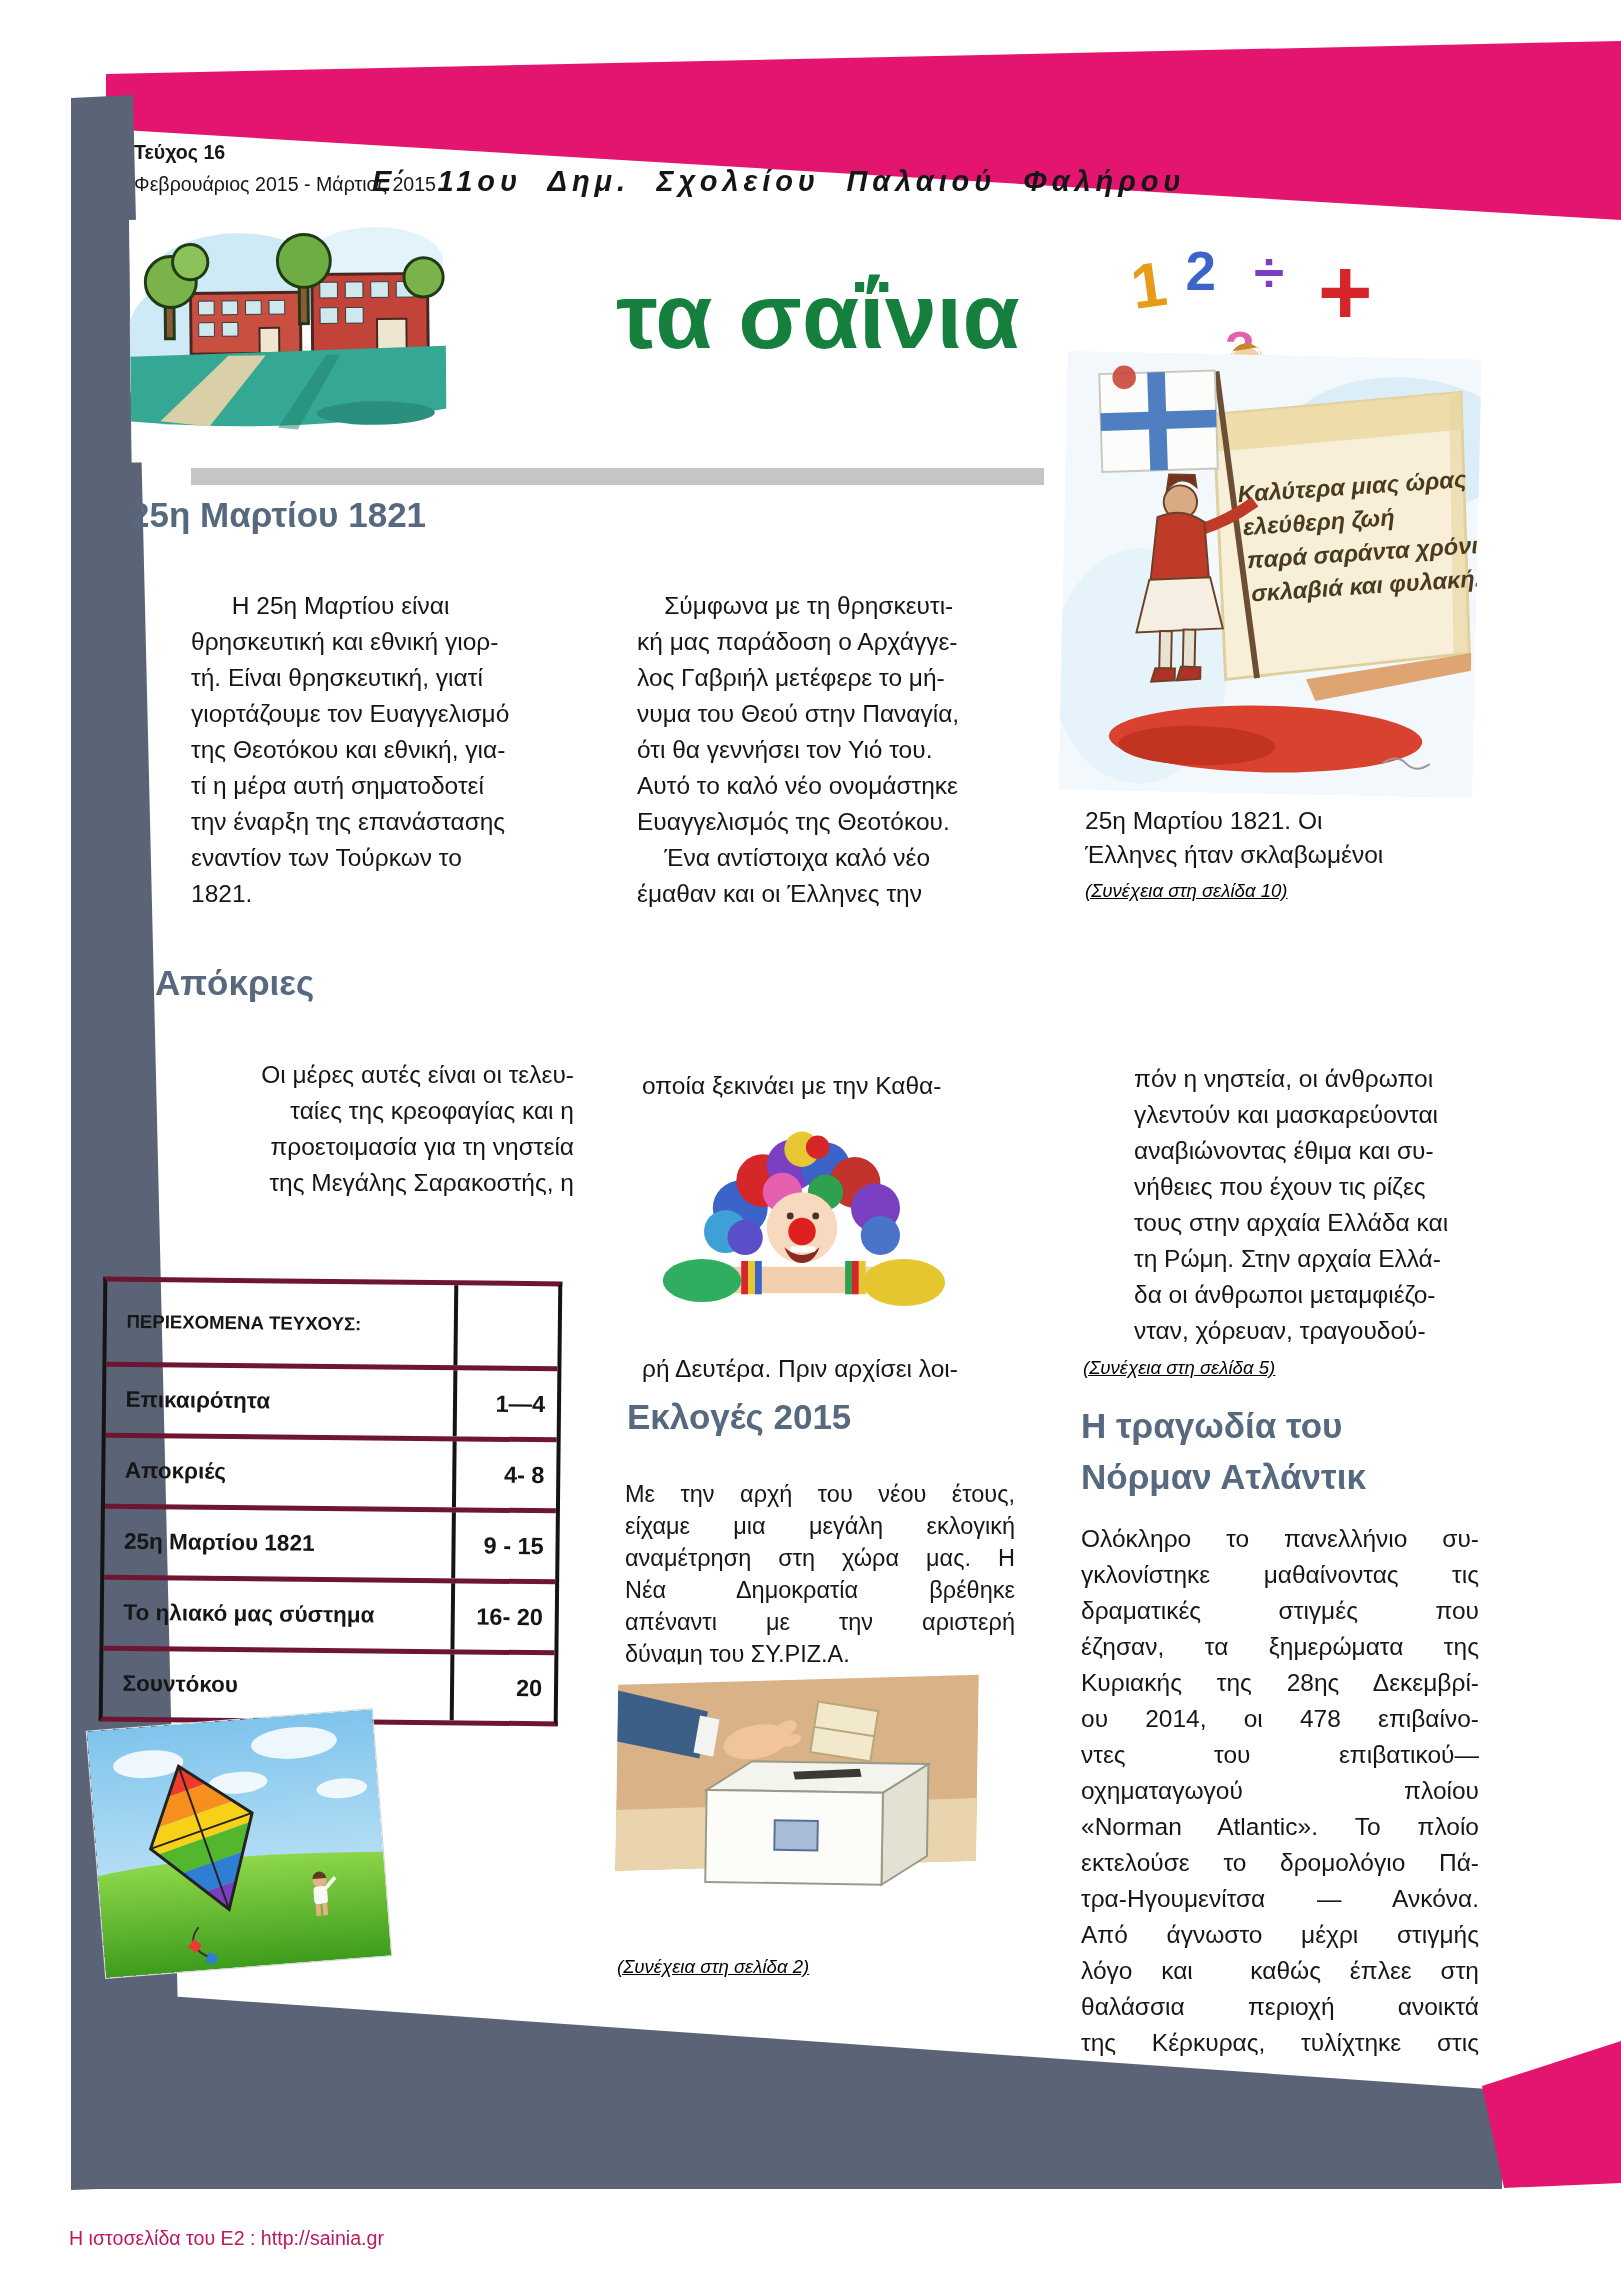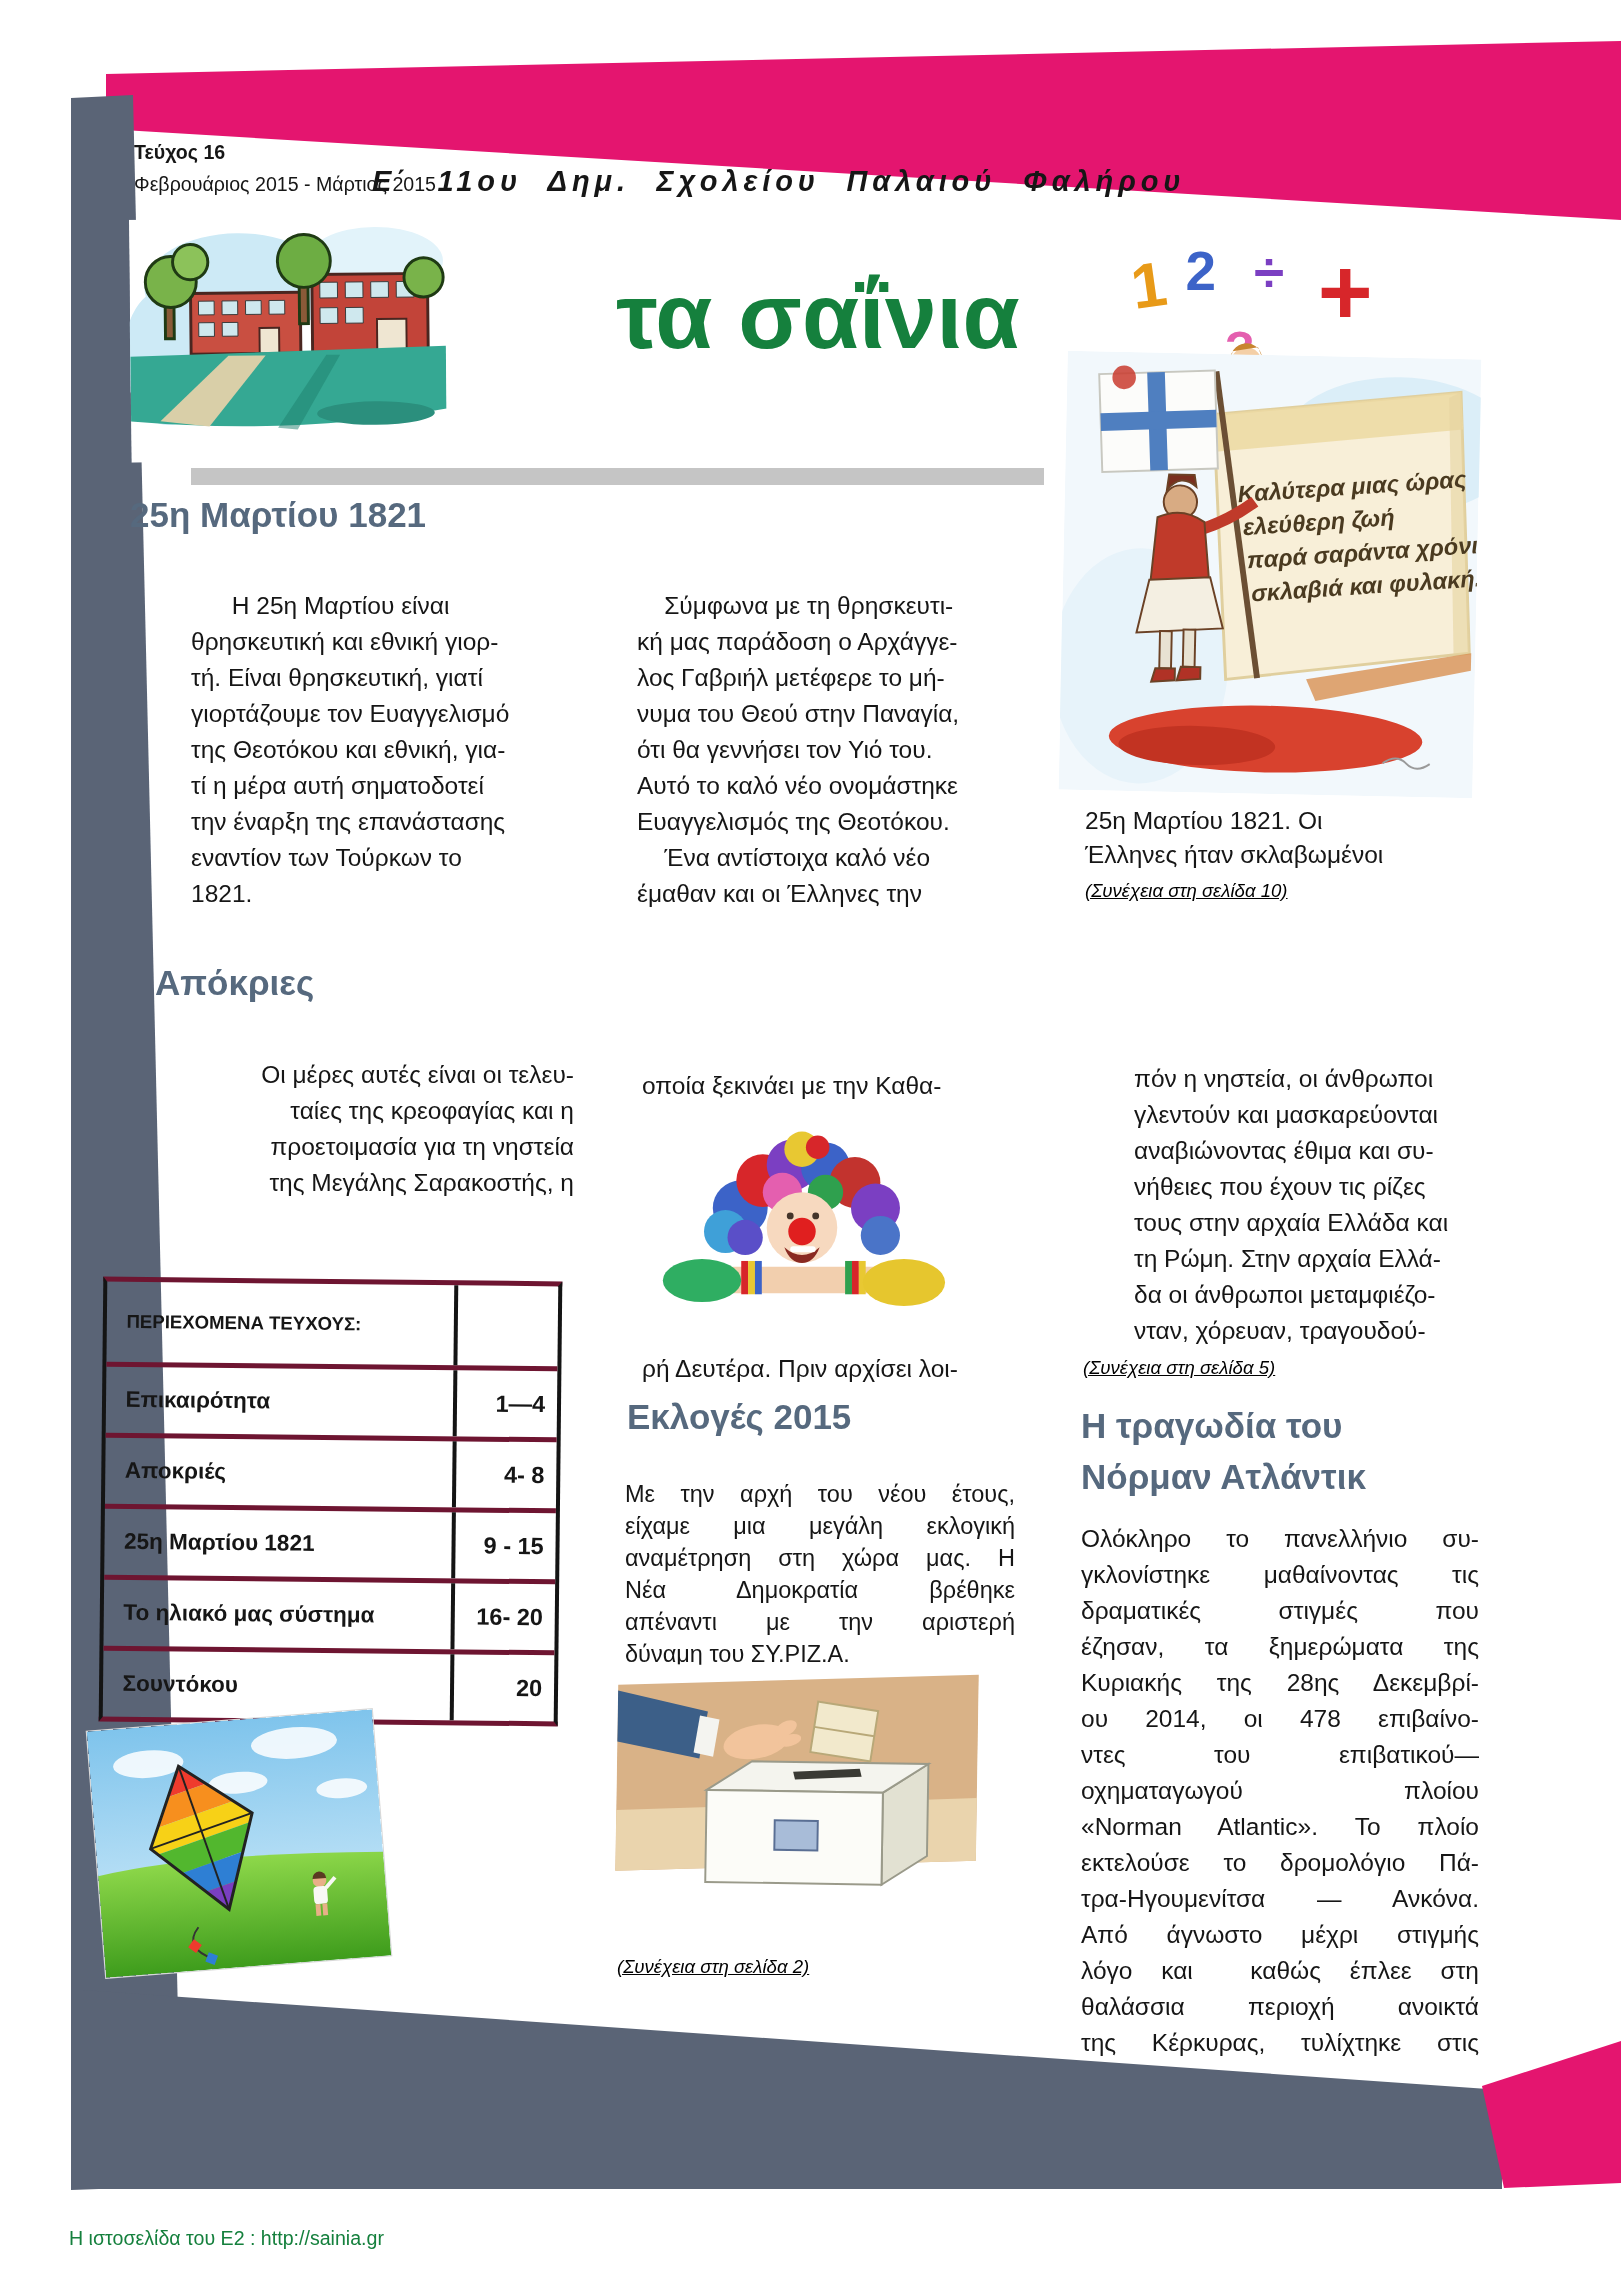--- a/index.html
+++ b/index.html
@@ -48,21 +48,21 @@
   .toc-row.toc-head{height:80px;}
   .toc-row + .toc-row{border-top:5.9px solid #6e1531;}
   .toc-label{flex:1;display:flex;align-items:center;padding-left:19.6px;font-weight:bold;font-size:22.5px;}
   .toc-head .toc-label{font-size:18.6px;}
   .toc-pages{width:104px;box-sizing:border-box;border-left:4.9px solid #141414;display:flex;
              align-items:center;justify-content:flex-end;padding-right:11.8px;font-weight:bold;font-size:23.5px;}
   .elections-body{left:625px;top:1462px;width:390px;}
   .just{font-size:23.5px;line-height:32px;white-space:pre-line;text-align:justify;text-align-last:justify;margin-top:16px;}
   .elections-last{font-size:23.5px;line-height:32px;}
   .norman-body{left:1081px;top:1521px;width:398px;text-align:justify;text-align-last:justify;}
-  .footer-line{left:69px;top:2227px;font-size:19.6px;color:#15803d;text-align:center;}
+  .footer-line{left:69px;top:2227px;font-size:19.6px;color:#be185d;text-align:center;}
   svg text{font-family:"Liberation Sans",sans-serif;}
 </style>
 </head>
 <body>
 
 <div class="band pink-top"></div>
 <div class="band slate-left"></div>
 <div class="band slate-bottom"></div>
 <div class="band pink-br"></div>
 

